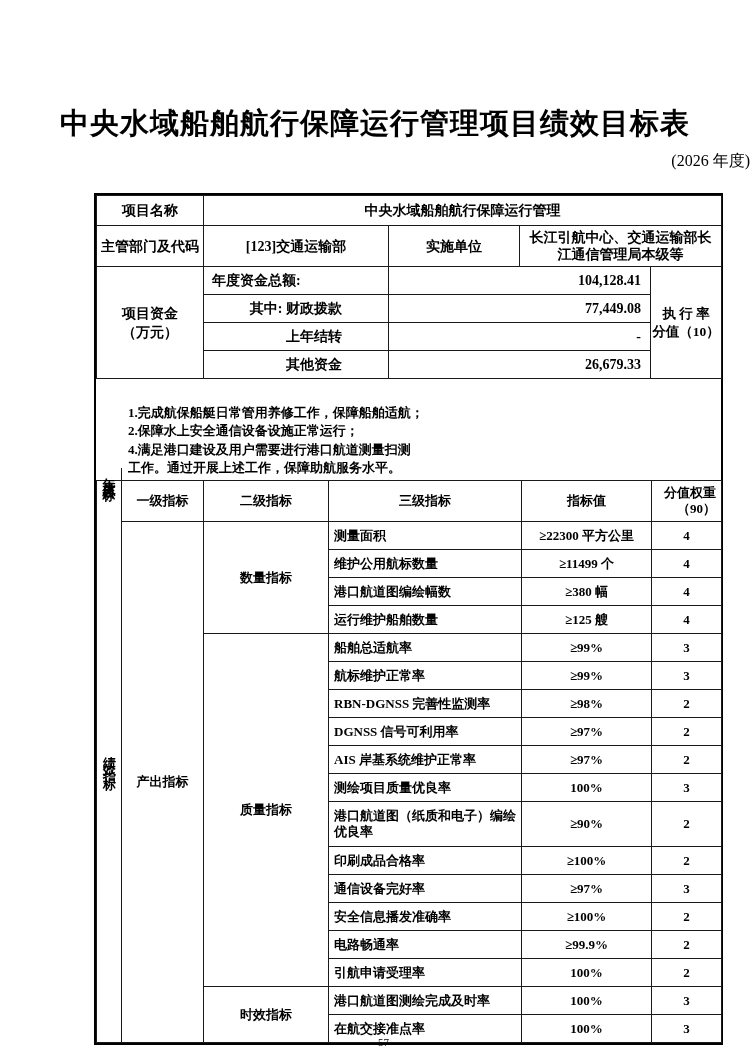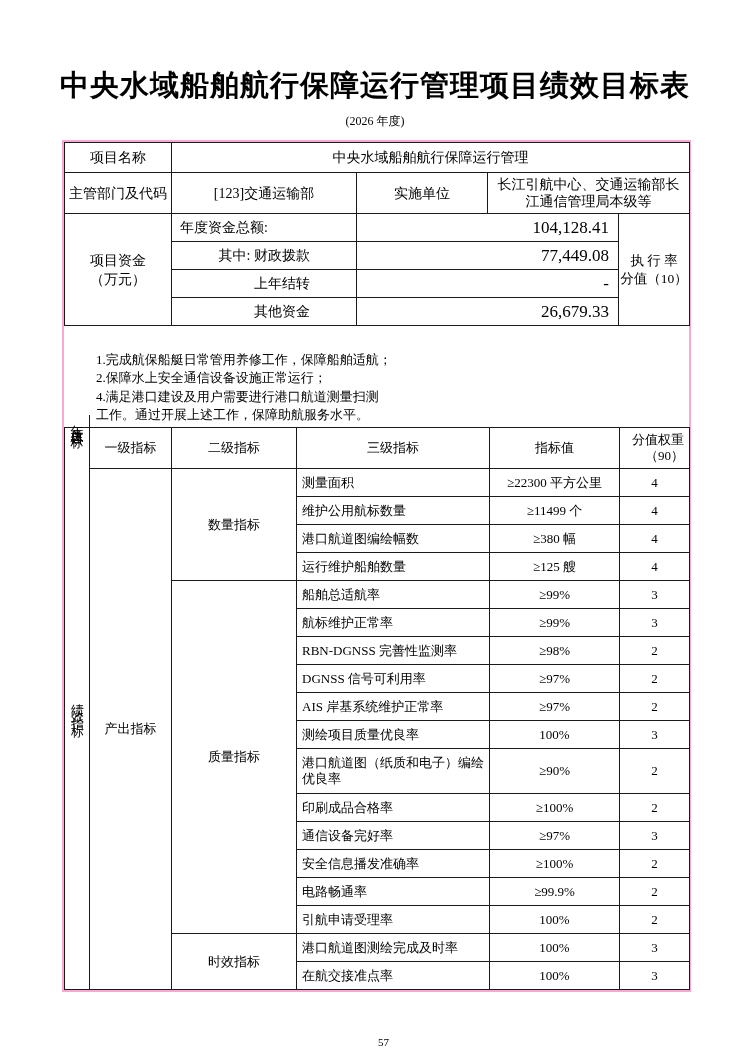--- a/index.html
+++ b/index.html
@@ -13,58 +13,59 @@
     position: relative;
   }
   .page {
     position: relative;
     width: 750px;
     height: 1060px;
     overflow: hidden;
   }
   .doc-title {
     margin: 0;
-    padding-top: 66px;
+    padding-top: 104px;
     text-align: center;
     font-size: 29px;
     font-weight: 700;
     letter-spacing: 1px;
   }
   .doc-subtitle {
-    text-align: center;
-    font-size: 12px;
+    text-align: right;
+    font-size: 16px;
     margin-top: 7px;
-    margin-bottom: 10px;
+    margin-bottom: 21px;
   }
   .doc {
-    margin-left: 62px;
+    margin-left: 94px;
     width: 625px;
-    border: 2px solid #f9a8d4;
+    border: 2px solid #000000;
     box-sizing: content-box;
+    font-weight: bold;
   }
   table {
     border-collapse: collapse;
     width: 625px;
     table-layout: fixed;
   }
   td {
     border: 1px solid #1a1a1a;
     padding: 1px 4px;
     vertical-align: middle;
     font-size: 14px;
     overflow: hidden;
   }
   .c { text-align: center; }
   
   .t-info tr.r1 td { height: 27px; }
   .t-info tr.r2 td { height: 38px; line-height: 17px; }
   .t-info tr.fund td { height: 25px; }
   .fl-first { text-align: left; padding-left: 8px; }
   .fl-rest  { text-align: right; padding-right: 46px; }
-  .num { text-align: right; padding-right: 9px; font-size: 17px; }
+  .num { text-align: right; padding-right: 9px; font-size: 14px; }
   .exec-cell { text-align: center; font-size: 13.5px; line-height: 18px; padding: 0 1px; }
   .funds-cell { text-align: center; line-height: 19px; }
   
   .annual {
     display: flex;
     align-items: flex-end;
     width: 625px;
     height: 101px;
   }
   .annual .vlabel {

